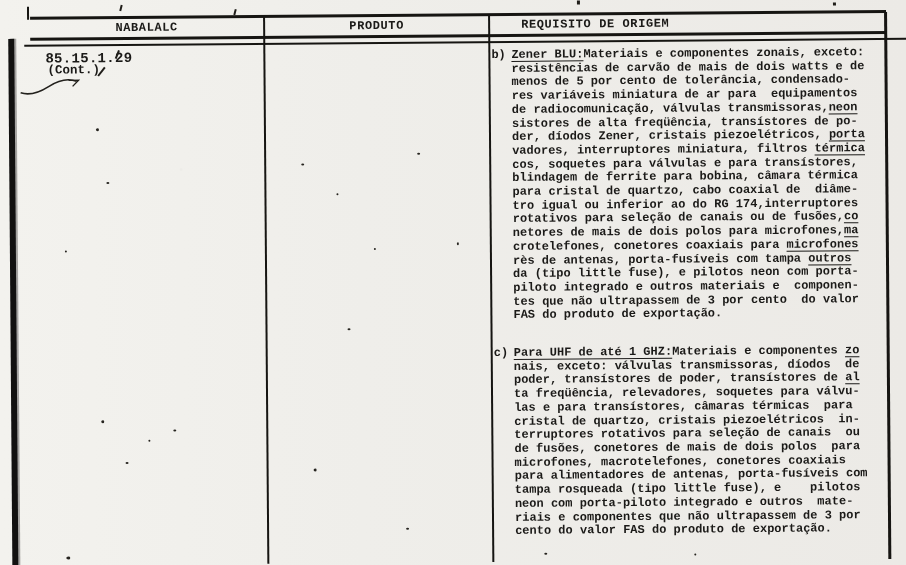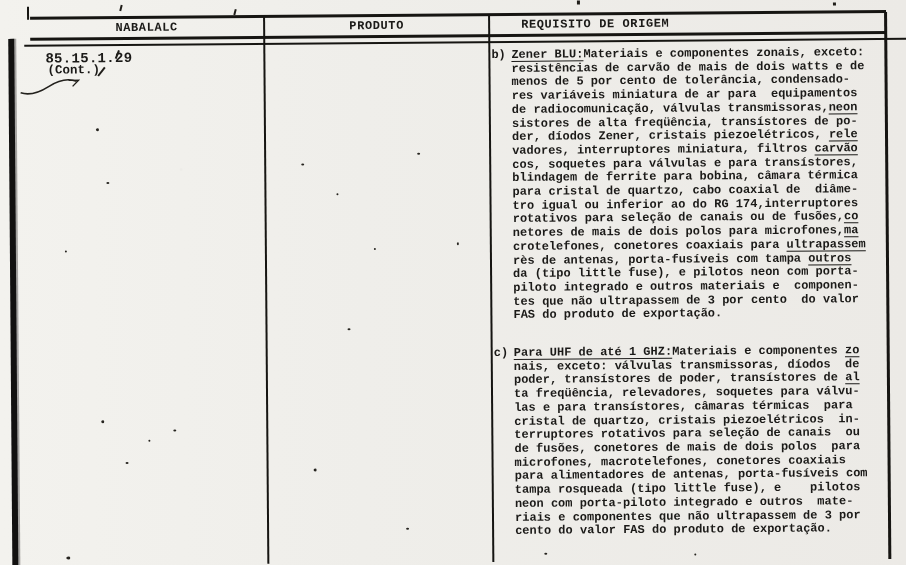--- a/index.html
+++ b/index.html
@@ -68,29 +68,29 @@
     <div class="paras">
         <div class="para">
           <span class="para-label">b)</span>
           <div class="para-body">
             <div class="pline"><u>Zener BLU:</u><span>Materiais e componentes zonais, exceto:</span></div>
             <div class="pline"><span>resistências de carvão de mais de dois watts e de</span></div>
             <div class="pline"><span>menos de 5 por cento de tolerância, condensado-</span></div>
             <div class="pline"><span>res variáveis miniatura de ar para  equipamentos</span></div>
             <div class="pline"><span>de radiocomunicação, válvulas transmissoras,</span><u>neon</u></div>
             <div class="pline"><span>sistores de alta freqüência, transístores de po-</span></div>
-            <div class="pline"><span>der, díodos Zener, cristais piezoelétricos, </span><u>rele</u></div>
-            <div class="pline"><span>vadores, interruptores miniatura, filtros </span><u>carvão</u></div>
+            <div class="pline"><span>der, díodos Zener, cristais piezoelétricos, </span><u>porta</u></div>
+            <div class="pline"><span>vadores, interruptores miniatura, filtros </span><u>térmica</u></div>
             <div class="pline"><span>cos, soquetes para válvulas e para transístores,</span></div>
             <div class="pline"><span>blindagem de ferrite para bobina, câmara térmica</span></div>
             <div class="pline"><span>para cristal de quartzo, cabo coaxial de  diâme-</span></div>
             <div class="pline"><span>tro igual ou inferior ao do RG 174,interruptores</span></div>
             <div class="pline"><span>rotativos para seleção de canais ou de fusões,</span><u>co</u></div>
             <div class="pline"><span>netores de mais de dois polos para microfones,</span><u>ma</u></div>
-            <div class="pline"><span>crotelefones, conetores coaxiais para </span><u>ultrapassem</u></div>
+            <div class="pline"><span>crotelefones, conetores coaxiais para </span><u>microfones</u></div>
             <div class="pline"><span>rès de antenas, porta-fusíveis com tampa </span><u>outros</u></div>
             <div class="pline"><span>da (tipo little fuse), e pilotos neon com porta-</span></div>
             <div class="pline"><span>piloto integrado e outros materiais e  componen-</span></div>
             <div class="pline"><span>tes que não ultrapassem de 3 por cento  do valor</span></div>
             <div class="pline"><span>FAS do produto de exportação.</span></div>
           </div>
         </div>
         <div class="para">
           <span class="para-label">c)</span>
           <div class="para-body">

